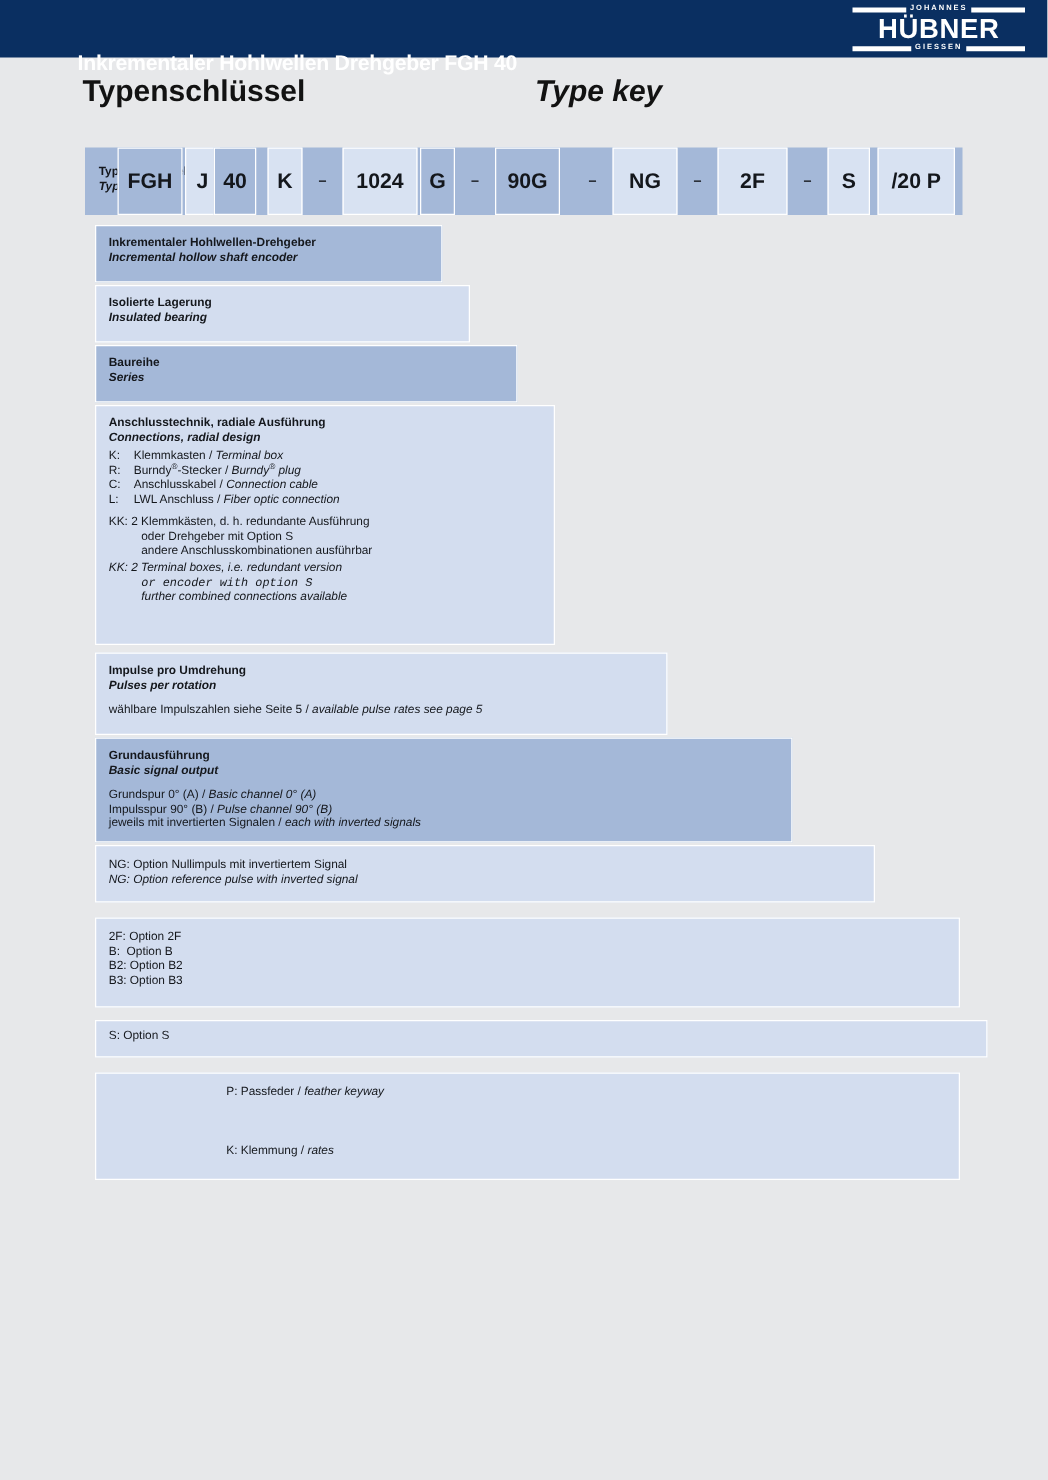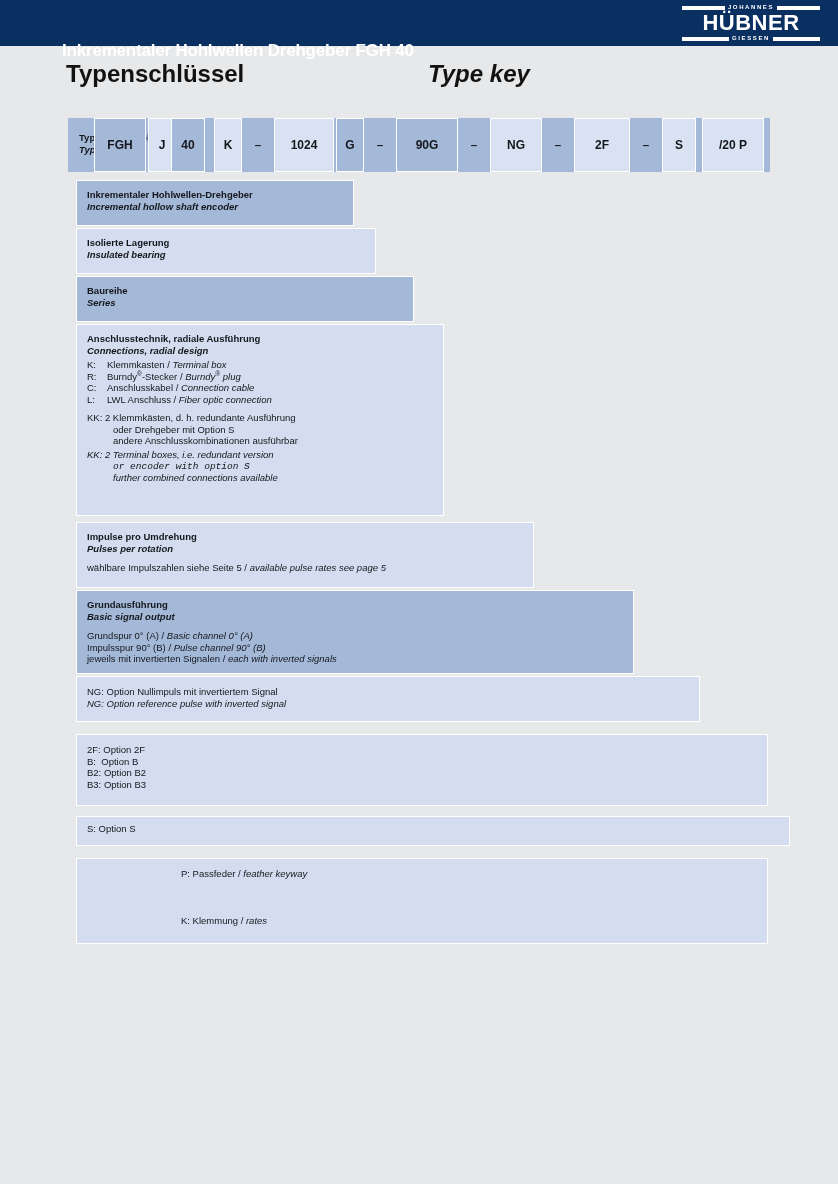--- a/index.html
+++ b/index.html
@@ -68,21 +68,21 @@
   .b{font-weight:bold;}
   .i{font-style:italic;}
   .bi{font-weight:bold;font-style:italic;}
 
   
   .cell{
     position:absolute;top:0;height:54px;
     box-sizing:border-box;
     border:1.5px solid #ffffff;
     display:flex;align-items:center;justify-content:center;
-    font-size:12px;font-weight:bold;color:#14171c;
+    font-size:17px;font-weight:bold;color:#14171c;
     white-space:nowrap;
   }
   .cell.dark{background:#a4b8d8;}
   .cell.light{background:#d8e2f2;}
   .dash{
     position:absolute;top:0;height:54px;
     display:flex;align-items:center;justify-content:center;
     font-size:11.5px;font-weight:bold;color:#14171c;
   }
 
@@ -129,21 +129,21 @@
 
   <div id="code-cells">
       <div class="cell dark" style="left: 26px; width: 52px;">FGH</div>
       <div class="cell light" style="left: 80px; width: 28px;">J</div>
       <div class="cell dark" style="left: 103px; width: 34px;">40</div>
       <div class="cell light" style="left: 146px; width: 28px;">K</div>
       <div class="dash" style="left: 176px; width: 28px;">–</div>
       <div class="cell light" style="left: 206px; width: 60px;">1024</div>
       <div class="cell dark" style="left: 268px; width: 28px;">G</div>
       <div class="dash" style="left: 298px; width: 28px;">–</div>
-      <div class="cell dark" style="left: 328px; width: 62px;">90G</div>
+      <div class="cell dark" style="left: 328px; width: 52px;">90G</div>
       <div class="dash" style="left: 392px; width: 28px;">–</div>
       <div class="cell light" style="left: 422px; width: 52px;">NG</div>
       <div class="dash" style="left: 476px; width: 28px;">–</div>
       <div class="cell light" style="left: 506px; width: 56px;">2F</div>
       <div class="dash" style="left: 564px; width: 28px;">–</div>
       <div class="cell light" style="left: 594px; width: 34px;">S</div>
       <div class="cell light" style="left: 634px; width: 62px;">/20 P</div>
     </div>
 
   <div class="band dark outline" style="left:8px;top:62px;width:278px;height:46px;"></div>

